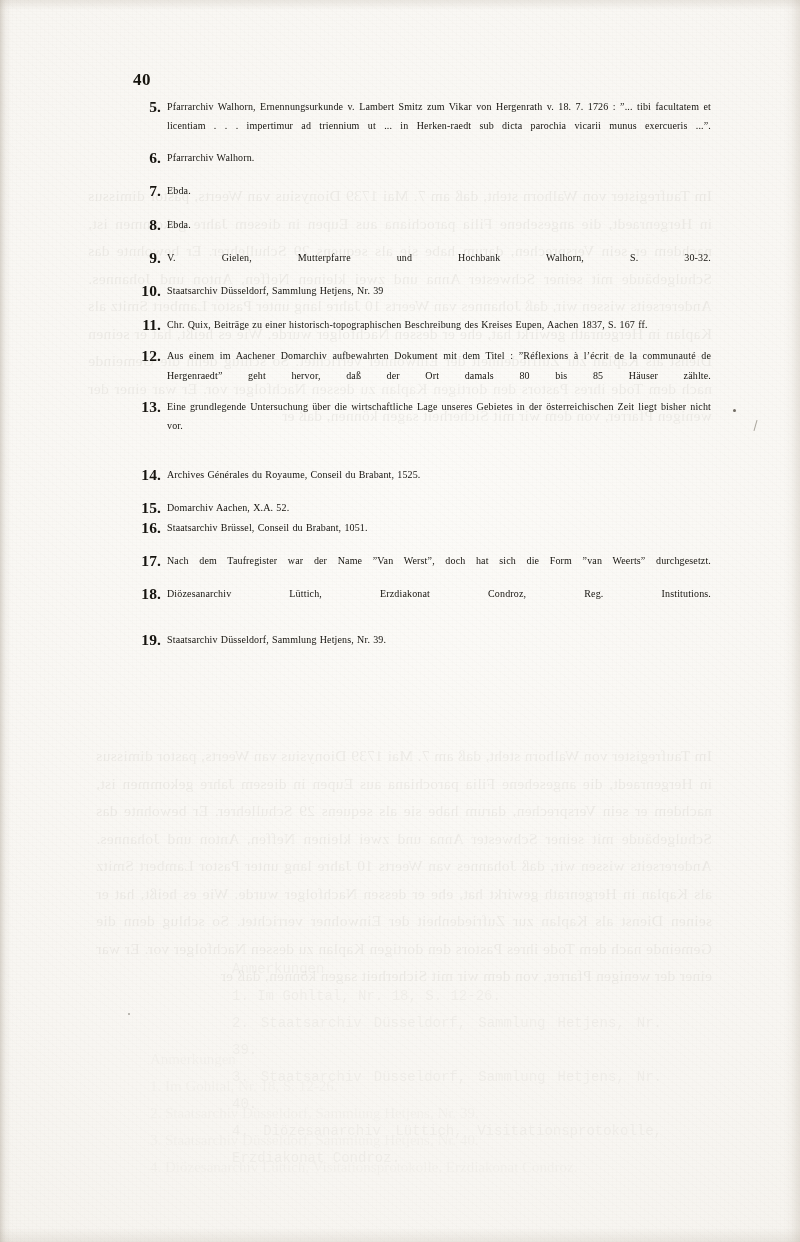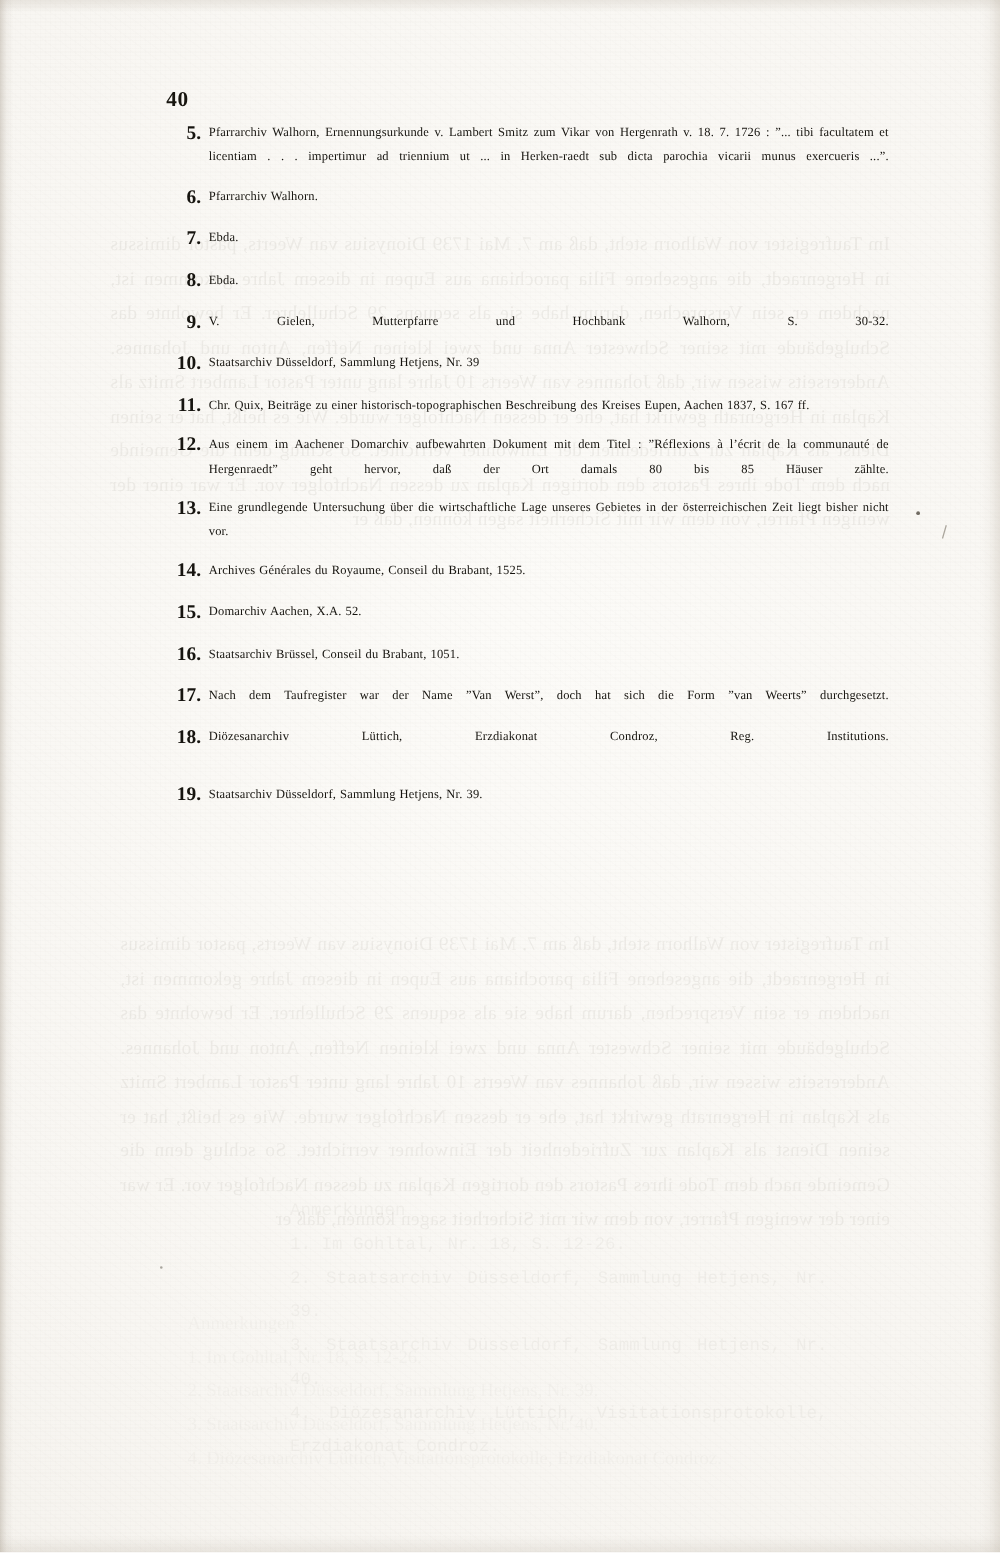--- a/index.html
+++ b/index.html
@@ -228,31 +228,31 @@
       <div class="note" style="margin-bottom:12px;">
         <span class="note-num">11.</span>
         <span class="note-text">Chr. Quix, Beiträge zu einer historisch-topographischen Beschreibung des Kreises Eupen, Aachen 1837, S. 167 ff.</span>
       </div>
 
       <div class="note" style="margin-bottom:12px;">
         <span class="note-num">12.</span>
         <span class="note-text just-all">Aus einem im Aachener Domarchiv aufbewahrten Dokument mit dem Titel : ”Réflexions à l’écrit de la communauté de Hergenraedt” geht hervor, daß der Ort damals 80 bis 85 Häuser zählte.</span>
       </div>
 
-      <div class="note" style="margin-bottom:11px;">
+      <div class="note" style="margin-bottom:29px;">
         <span class="note-num">13.</span>
         <span class="note-text just-all">Eine grundlegende Untersuchung über die wirtschaftliche Lage unseres Gebietes in der österreichischen Zeit liegt bisher nicht vor.</span>
       </div>
 
       <div class="note" style="margin-bottom:14px;">
         <span class="note-num">14.</span>
         <span class="note-text">Archives Générales du Royaume, Conseil du Brabant, 1525.</span>
       </div>
 
-      <div class="note" style="margin-bottom:14px;">
+      <div class="note" style="margin-bottom:0;">
         <span class="note-num">15.</span>
         <span class="note-text">Domarchiv Aachen, X.A. 52.</span>
       </div>
 
       <div class="note" style="margin-bottom:14px;">
         <span class="note-num">16.</span>
         <span class="note-text">Staatsarchiv Brüssel, Conseil du Brabant, 1051.</span>
       </div>
 
       <div class="note" style="margin-bottom:13px;justify-content:center;">

